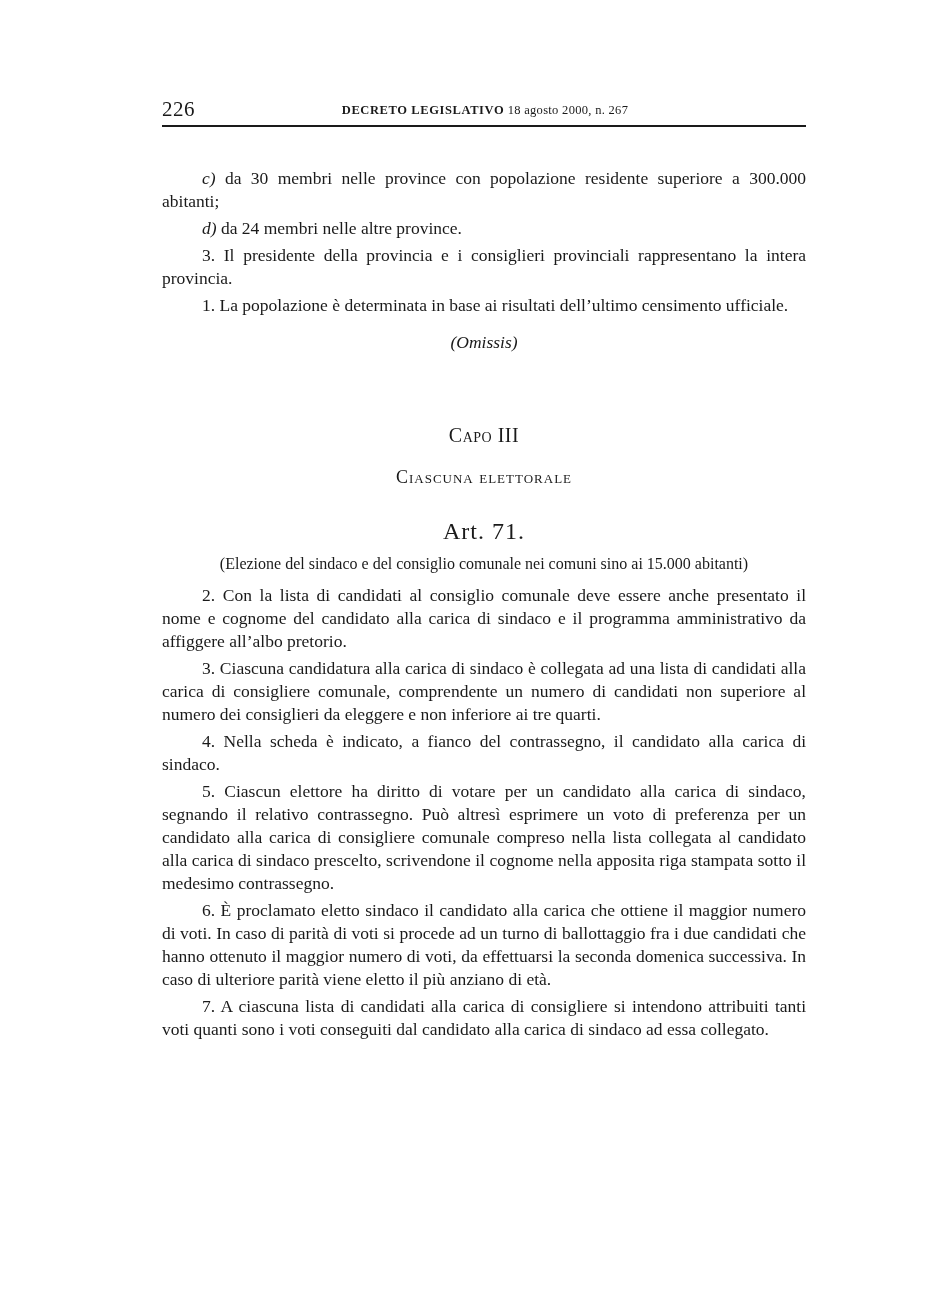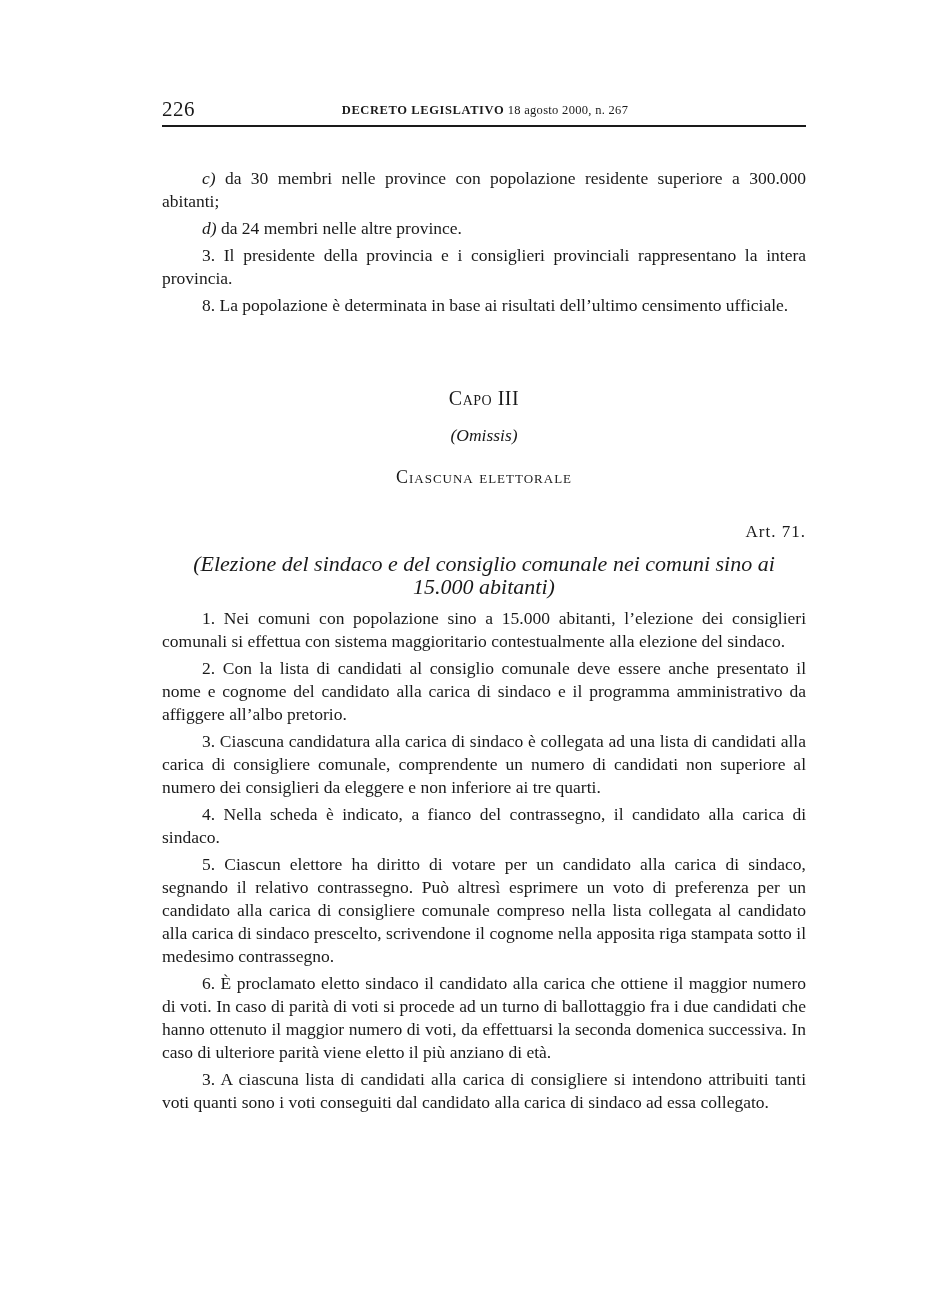--- a/index.html
+++ b/index.html
@@ -85,31 +85,30 @@
   .section-title {
     margin: 19px 0 0 0;
     text-align: center;
     text-indent: 0;
     font-variant: small-caps;
     font-size: 18px;
     letter-spacing: 1px;
   }
   .article-number {
     margin: 31px 0 0 0;
-    text-align: right;
+    text-align: center;
     text-indent: 0;
-    font-size: 17px;
+    font-size: 24px;
     letter-spacing: 1px;
   }
   .article-subtitle {
     margin: 9px 0 0 0;
     text-align: center;
     text-indent: 0;
-    font-style: italic;
-    font-size: 22px;
+    font-size: 16px;
   }
   .article-body {
     margin-top: 9px;
   }
 </style>
 </head>
 <body>
 
 <div class="page">
   <div class="content">
@@ -120,35 +119,34 @@
     </header>
     <hr class="header-rule">
 
     <section class="body-text">
 
       <p class="par"><span class="marker">c)</span> <span>da 30 membri nelle province con popolazione residente superiore a 300.000 abitanti;</span></p>
 
       <p class="par"><span class="marker">d)</span> <span>da 24 membri nelle altre province.</span></p>
 
       <p class="par">3. Il presidente della provincia e i consiglieri provinciali rappresentano la intera provincia.</p>
-      <p class="par">8. La popolazione è determinata in base ai risultati dell’ultimo censimento ufficiale.</p>
+      <p class="par">1. La popolazione è determinata in base ai risultati dell’ultimo censimento ufficiale.</p>
+
+      <p class="par omissis">(Omissis)</p>
 
       <p class="par chapter-label">Capo III</p>
-
-      <p class="par omissis">(Omissis)</p>
       <p class="par section-title">Ciascuna elettorale</p>
 
       <p class="par article-number">Art. 71.</p>
       <p class="par article-subtitle">(Elezione del sindaco e del consiglio comunale nei comuni sino ai 15.000 abitanti)</p>
 
       <div class="article-body">
-        <p class="par">1. Nei comuni con popolazione sino a 15.000 abitanti, l’elezione dei consiglieri comunali si effettua con sistema maggioritario contestualmente alla elezione del sindaco.</p>
         <p class="par">2. Con la lista di candidati al consiglio comunale deve essere anche presentato il nome e cognome del candidato alla carica di sindaco e il programma amministrativo da affiggere all’albo pretorio.</p>
         <p class="par">3. Ciascuna candidatura alla carica di sindaco è collegata ad una lista di candidati alla carica di consigliere comunale, comprendente un numero di candidati non superiore al numero dei consiglieri da eleggere e non inferiore ai tre quarti.</p>
         <p class="par">4. Nella scheda è indicato, a fianco del contrassegno, il candidato alla carica di sindaco.</p>
         <p class="par">5. Ciascun elettore ha diritto di votare per un candidato alla carica di sindaco, segnando il relativo contrassegno. Può altresì esprimere un voto di preferenza per un candidato alla carica di consigliere comunale compreso nella lista collegata al candidato alla carica di sindaco prescelto, scrivendone il cognome nella apposita riga stampata sotto il medesimo contrassegno.</p>
         <p class="par">6. È proclamato eletto sindaco il candidato alla carica che ottiene il maggior numero di voti. In caso di parità di voti si procede ad un turno di ballottaggio fra i due candidati che hanno ottenuto il maggior numero di voti, da effettuarsi la seconda domenica successiva. In caso di ulteriore parità viene eletto il più anziano di età.</p>
-        <p class="par">3. A ciascuna lista di candidati alla carica di consigliere si intendono attribuiti tanti voti quanti sono i voti conseguiti dal candidato alla carica di sindaco ad essa collegato.</p>
+        <p class="par">7. A ciascuna lista di candidati alla carica di consigliere si intendono attribuiti tanti voti quanti sono i voti conseguiti dal candidato alla carica di sindaco ad essa collegato.</p>
       </div>
 
     </section>
   </div>
 </div>
 
 </body></html>

